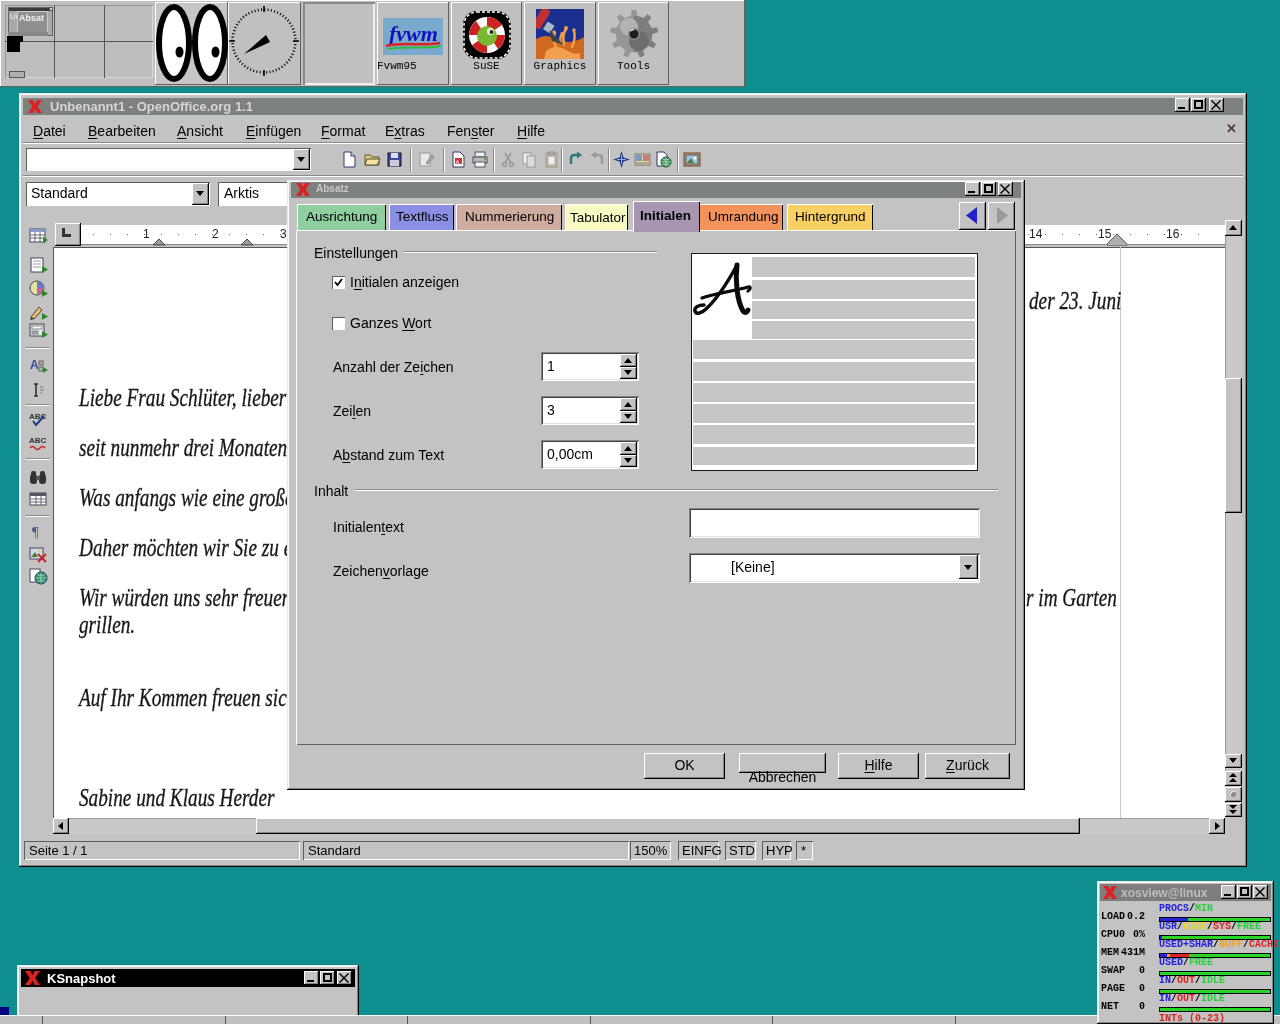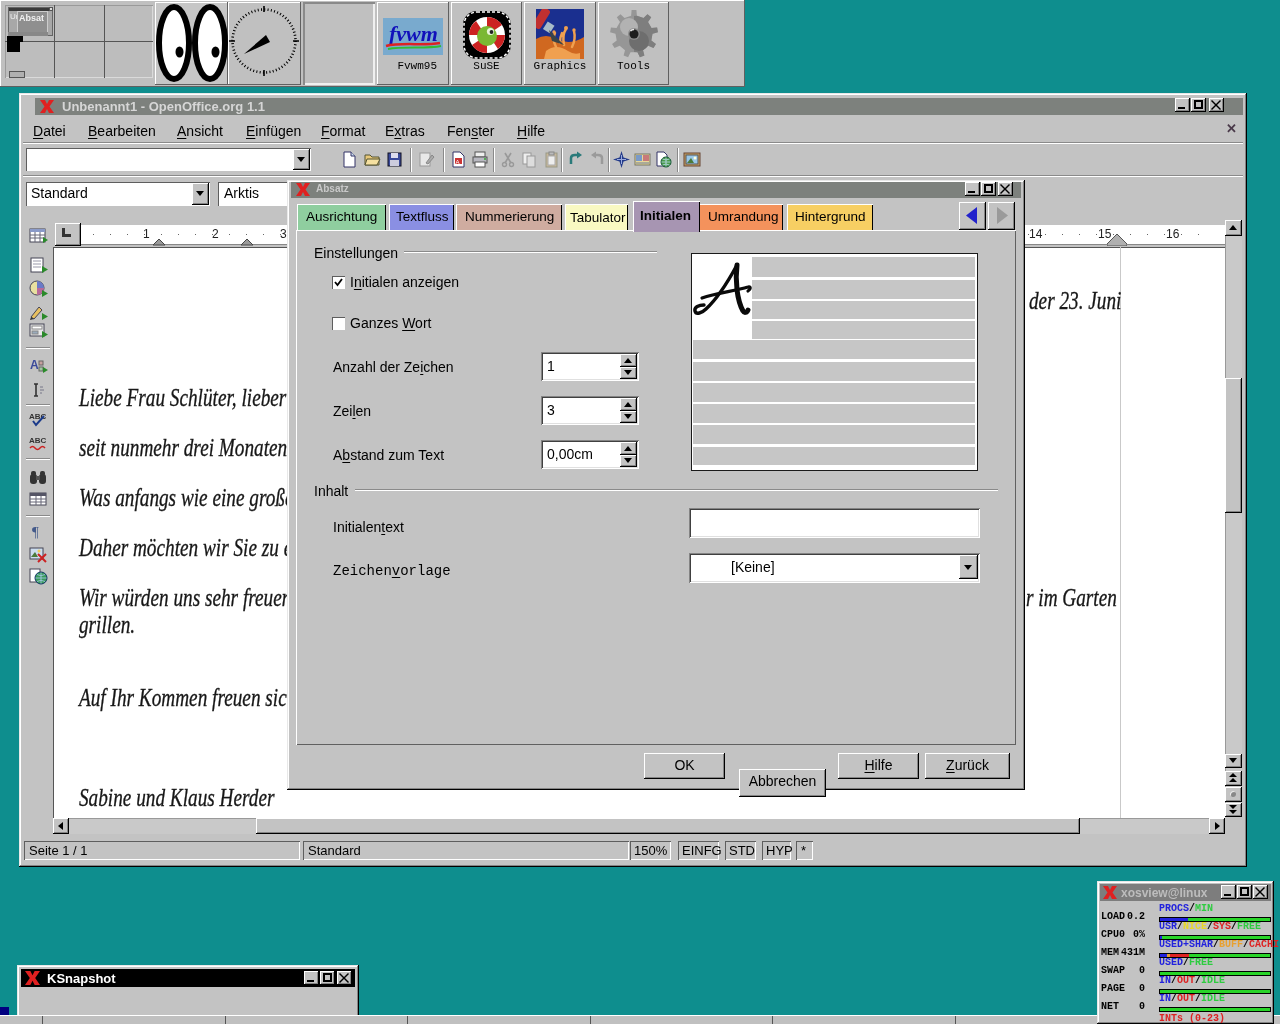--- a/index.html
+++ b/index.html
@@ -64,21 +64,21 @@
   <div class="abs" style="left:303px;top:2px;width:72px;height:83px;background:#c0c0c0;box-shadow:inset 2px 2px 0 #8a8a8a, inset -2px -2px 0 #efefef;"></div>
 
   <div class="abs raised1" style="left:377px;top:2px;width:72px;height:83px;background:#c0c0c0;">
     <div class="abs" style="left:6px;top:16px;width:60px;height:37px;background:#79aace;">
       <svg width="60" height="37" viewBox="0 0 60 37">
         <text x="6" y="23" font-family="Liberation Serif" font-style="italic" font-weight="bold" font-size="22" fill="#1111bb">fvwm</text>
         <path d="M3,28 C18,24 40,28 57,25" stroke="#dd2222" stroke-width="2.5" fill="none"></path>
         <path d="M5,31 C20,28 44,31 58,28" stroke="#33bb33" stroke-width="2" fill="none"></path>
       </svg>
     </div>
-    <div class="abs mono" style="left:0;top:58px;width:60px;text-align:right;font-size:11px;color:#000;">Fvwm95</div>
+    <div class="abs mono" style="left:0;top:58px;width:60px;text-align:left;font-size:11px;color:#000;">Fvwm95</div>
   </div>
   <div class="abs raised1" style="left:524px;top:2px;width:72px;height:83px;background:#c0c0c0;">
     <svg class="abs" style="left:12px;top:7px;" width="48" height="50" viewBox="0 0 48 50">
       <rect width="48" height="50" fill="#1a2f8f"></rect>
       <path d="M0,30 Q10,24 20,30 Q34,37 48,28 L48,50 L0,50 Z" fill="#d06820"></path>
       <path d="M10,42 Q20,34 32,42 Q38,46 44,44 L44,50 L8,50 Z" fill="#f0a050"></path>
       <path d="M28,36 Q26,26 30,20 M20,38 Q16,30 19,24 M36,38 Q40,30 38,22 M24,34 Q24,28 26,24" stroke="#f0a050" stroke-width="2.5" fill="none" stroke-linecap="round"></path>
       <circle cx="30" cy="19" r="2" fill="#f0a050"></circle>
         <circle cx="18" cy="23" r="1.7" fill="#f0a050"></circle>
         <circle cx="38" cy="21" r="1.7" fill="#f0a050"></circle>
@@ -114,21 +114,21 @@
       <circle cx="25" cy="25" r="6" fill="#8a8a8a"></circle>
       <circle cx="25" cy="25" r="4.5" fill="#1e1e1e"></circle>
       <path d="M21.5,22 A5,5 0 0 1 25,20.5" stroke="#e8e8e8" stroke-width="1.6" fill="none"></path>
     </svg>
     <div class="abs mono" style="left:0;top:58px;width:71px;text-align:center;font-size:11px;color:#000;">Tools</div>
   </div>
 </div>
 
 <div id="mainwin" class="abs" style="left:19px;top:93px;width:1228px;height:774px;background:#c3c3c3;box-shadow: inset -1px -1px 0 #000000, inset 1px 1px 0 #e8e8e8, inset -2px -2px 0 #848484, inset 2px 2px 0 #ffffff;">
 
-  <div class="abs" style="left:16px;top:5px;right:4px;height:17px;background:#7d817d;">
+  <div class="abs" style="left:4px;top:5px;right:4px;height:17px;background:#7d817d;">
     <svg class="abs" style="left:5px;top:2px;" width="14" height="13" viewBox="0 0 14 13">
       <path d="M0,0 L5,0 L7,4 L9,0 L14,0 L9.5,6.5 L14,13 L9,13 L7,9 L5,13 L0,13 L4.5,6.5 Z" fill="#e02020"></path>
     </svg>
     <div class="abs" style="left:27px;top:1px;font-size:13px;font-weight:bold;color:#d6d6d6;">Unbenannt1 - OpenOffice.org 1.1</div>
 
     <div class="abs btn95" style="right:53px;top:0px;width:15px;height:14px;">
         <div class="abs" style="left:3px;bottom:3px;width:7px;height:2px;background:#000;"></div>
       </div>
     <div class="abs btn95" style="right:37px;top:0px;width:15px;height:14px;">
         <div class="abs" style="left:3px;top:2px;width:9px;height:9px;border:2px solid #000;"></div>
@@ -556,33 +556,33 @@
           <path d="M44,5 C42,21 44,40 50,51 C51,53 54,53 55,50" stroke-width="5"></path>
           <path d="M44,5 C37,18 25,38 13,49 C9,53 3,55 2,51 C1,47 6,45 11,45" stroke-width="3.4"></path>
           <path d="M9,38 C24,33 42,31 55,27 C58,26 58,29 55,31" stroke-width="3.2"></path>
         </g>
       </svg>
     </div>
     <div class="abs" style="left:18px;top:253px;">Inhalt</div>
     <div class="abs groove" style="left:59px;top:259px;width:643px;height:2px;"></div>
     <div class="abs" style="left:37px;top:289px;">Initialen<span class="u">t</span>ext</div>
     <div class="abs sunken" style="left:393px;top:278px;width:291px;height:30px;background:#fff;"></div>
-    <div class="abs" style="left:37px;top:333px;font-family:Liberation Mono, monospace;">Zeichen<span class="u">v</span>orlage</div>
+    <div class="abs" style="left:37px;top:333px;">Zeichen<span class="u">v</span>orlage</div>
     <div class="abs sunken" style="left:393px;top:323px;width:291px;height:30px;background:#fff;">
       <div class="abs" style="left:6px;top:6px;margin-left:36px;">[Keine]</div>
       <div class="abs btn95" style="right:2px;top:2px;width:19px;height:24px;">
           <svg class="abs" style="left:5px;top:10px" width="9" height="6">
             <polygon points="0,0 8,0 4,5" fill="#000"></polygon>
           </svg>
         </div>
     </div>
   </div>
   <div id="dlgbuttons" class="abs" style="left:0;top:565px;right:0;height:45px;font-size:14px;">
     <div class="abs btn95" style="left:357px;top:8px;width:81px;height:26px;text-align:center;padding-top:4px;">OK</div>
-    <div class="abs btn95" style="left:452px;top:24px;width:87px;height:28px;text-align:center;padding-top:4px;">Abbrechen</div>
+    <div class="abs btn95" style="left:452px;top:8px;width:87px;height:20px;text-align:center;padding-top:16px;">Abbrechen</div>
     <div class="abs btn95" style="left:551px;top:8px;width:81px;height:26px;text-align:center;padding-top:4px;"><span class="u">H</span>ilfe</div>
     <div class="abs btn95" style="left:638px;top:8px;width:85px;height:26px;text-align:center;padding-top:4px;"><span class="u">Z</span>urück</div>
   </div>
 </div>
 
 <div id="ksnap" class="abs" style="left:17px;top:965px;width:342px;height:59px;background:#c3c3c3;z-index:30;box-shadow: inset -1px -1px 0 #000000, inset 1px 1px 0 #e8e8e8, inset -2px -2px 0 #848484, inset 2px 2px 0 #ffffff;">
   <div class="abs" style="left:4px;top:4px;right:4px;height:18px;background:#000;">
     <svg class="abs" style="left:4px;top:2px;" width="15" height="14" viewBox="0 0 14 13">
       <path d="M0,0 L5,0 L7,4 L9,0 L14,0 L9.5,6.5 L14,13 L9,13 L7,9 L5,13 L0,13 L4.5,6.5 Z" fill="#e02020"></path>
     </svg>

